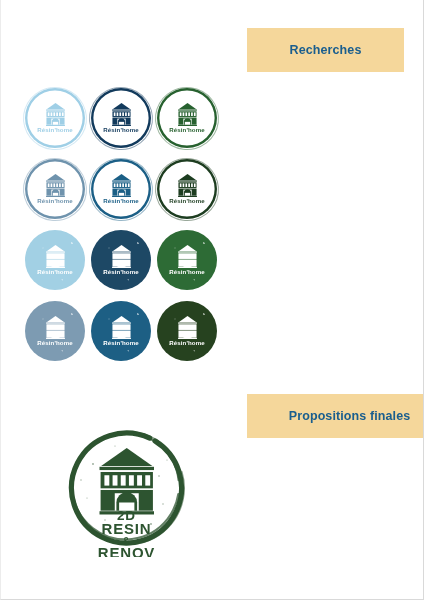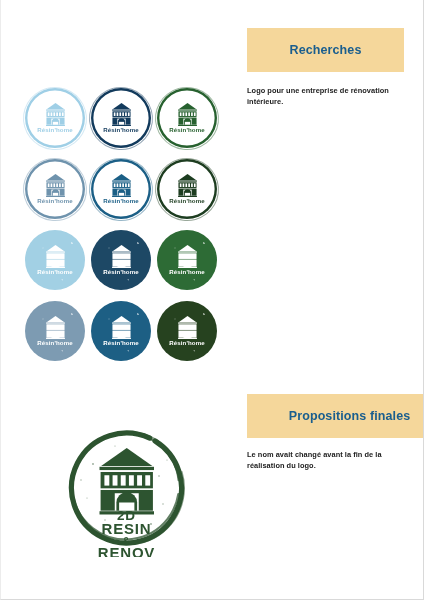--- a/index.html
+++ b/index.html
@@ -131,27 +131,25 @@
 </style>
 </head>
 <body>
 
 <div id="page">
 
   <div class="banner" id="banner-recherches">
     <span class="banner-title">Recherches</span>
   </div>
 
-  <div class="caption" id="caption-recherches">Logo pour une entreprise de rénovation intérieure.</div>
 
   <div class="banner" id="banner-propositions">
     <span class="banner-title">Propositions finales</span>
   </div>
 
-  <div class="caption" id="caption-propositions">Le nom avait changé avant la fin de la réalisation du logo.</div>
 
   <div id="logo-grid">
       <div class="logo-cell">
         <div class="logo-mark outline" style="color: rgb(159, 207, 230);">
     <svg class="house" viewBox="0 0 100 122" xmlns="http://www.w3.org/2000/svg" aria-hidden="true">
       <g fill="#9fcfe6">
         <path d="M50 0 L97 33 L3 33 Z"></path>
         <rect x="0" y="34.5" width="100" height="6"></rect>
         <rect x="2" y="44" width="96" height="30"></rect>
         <rect x="2" y="77" width="96" height="38"></rect>

